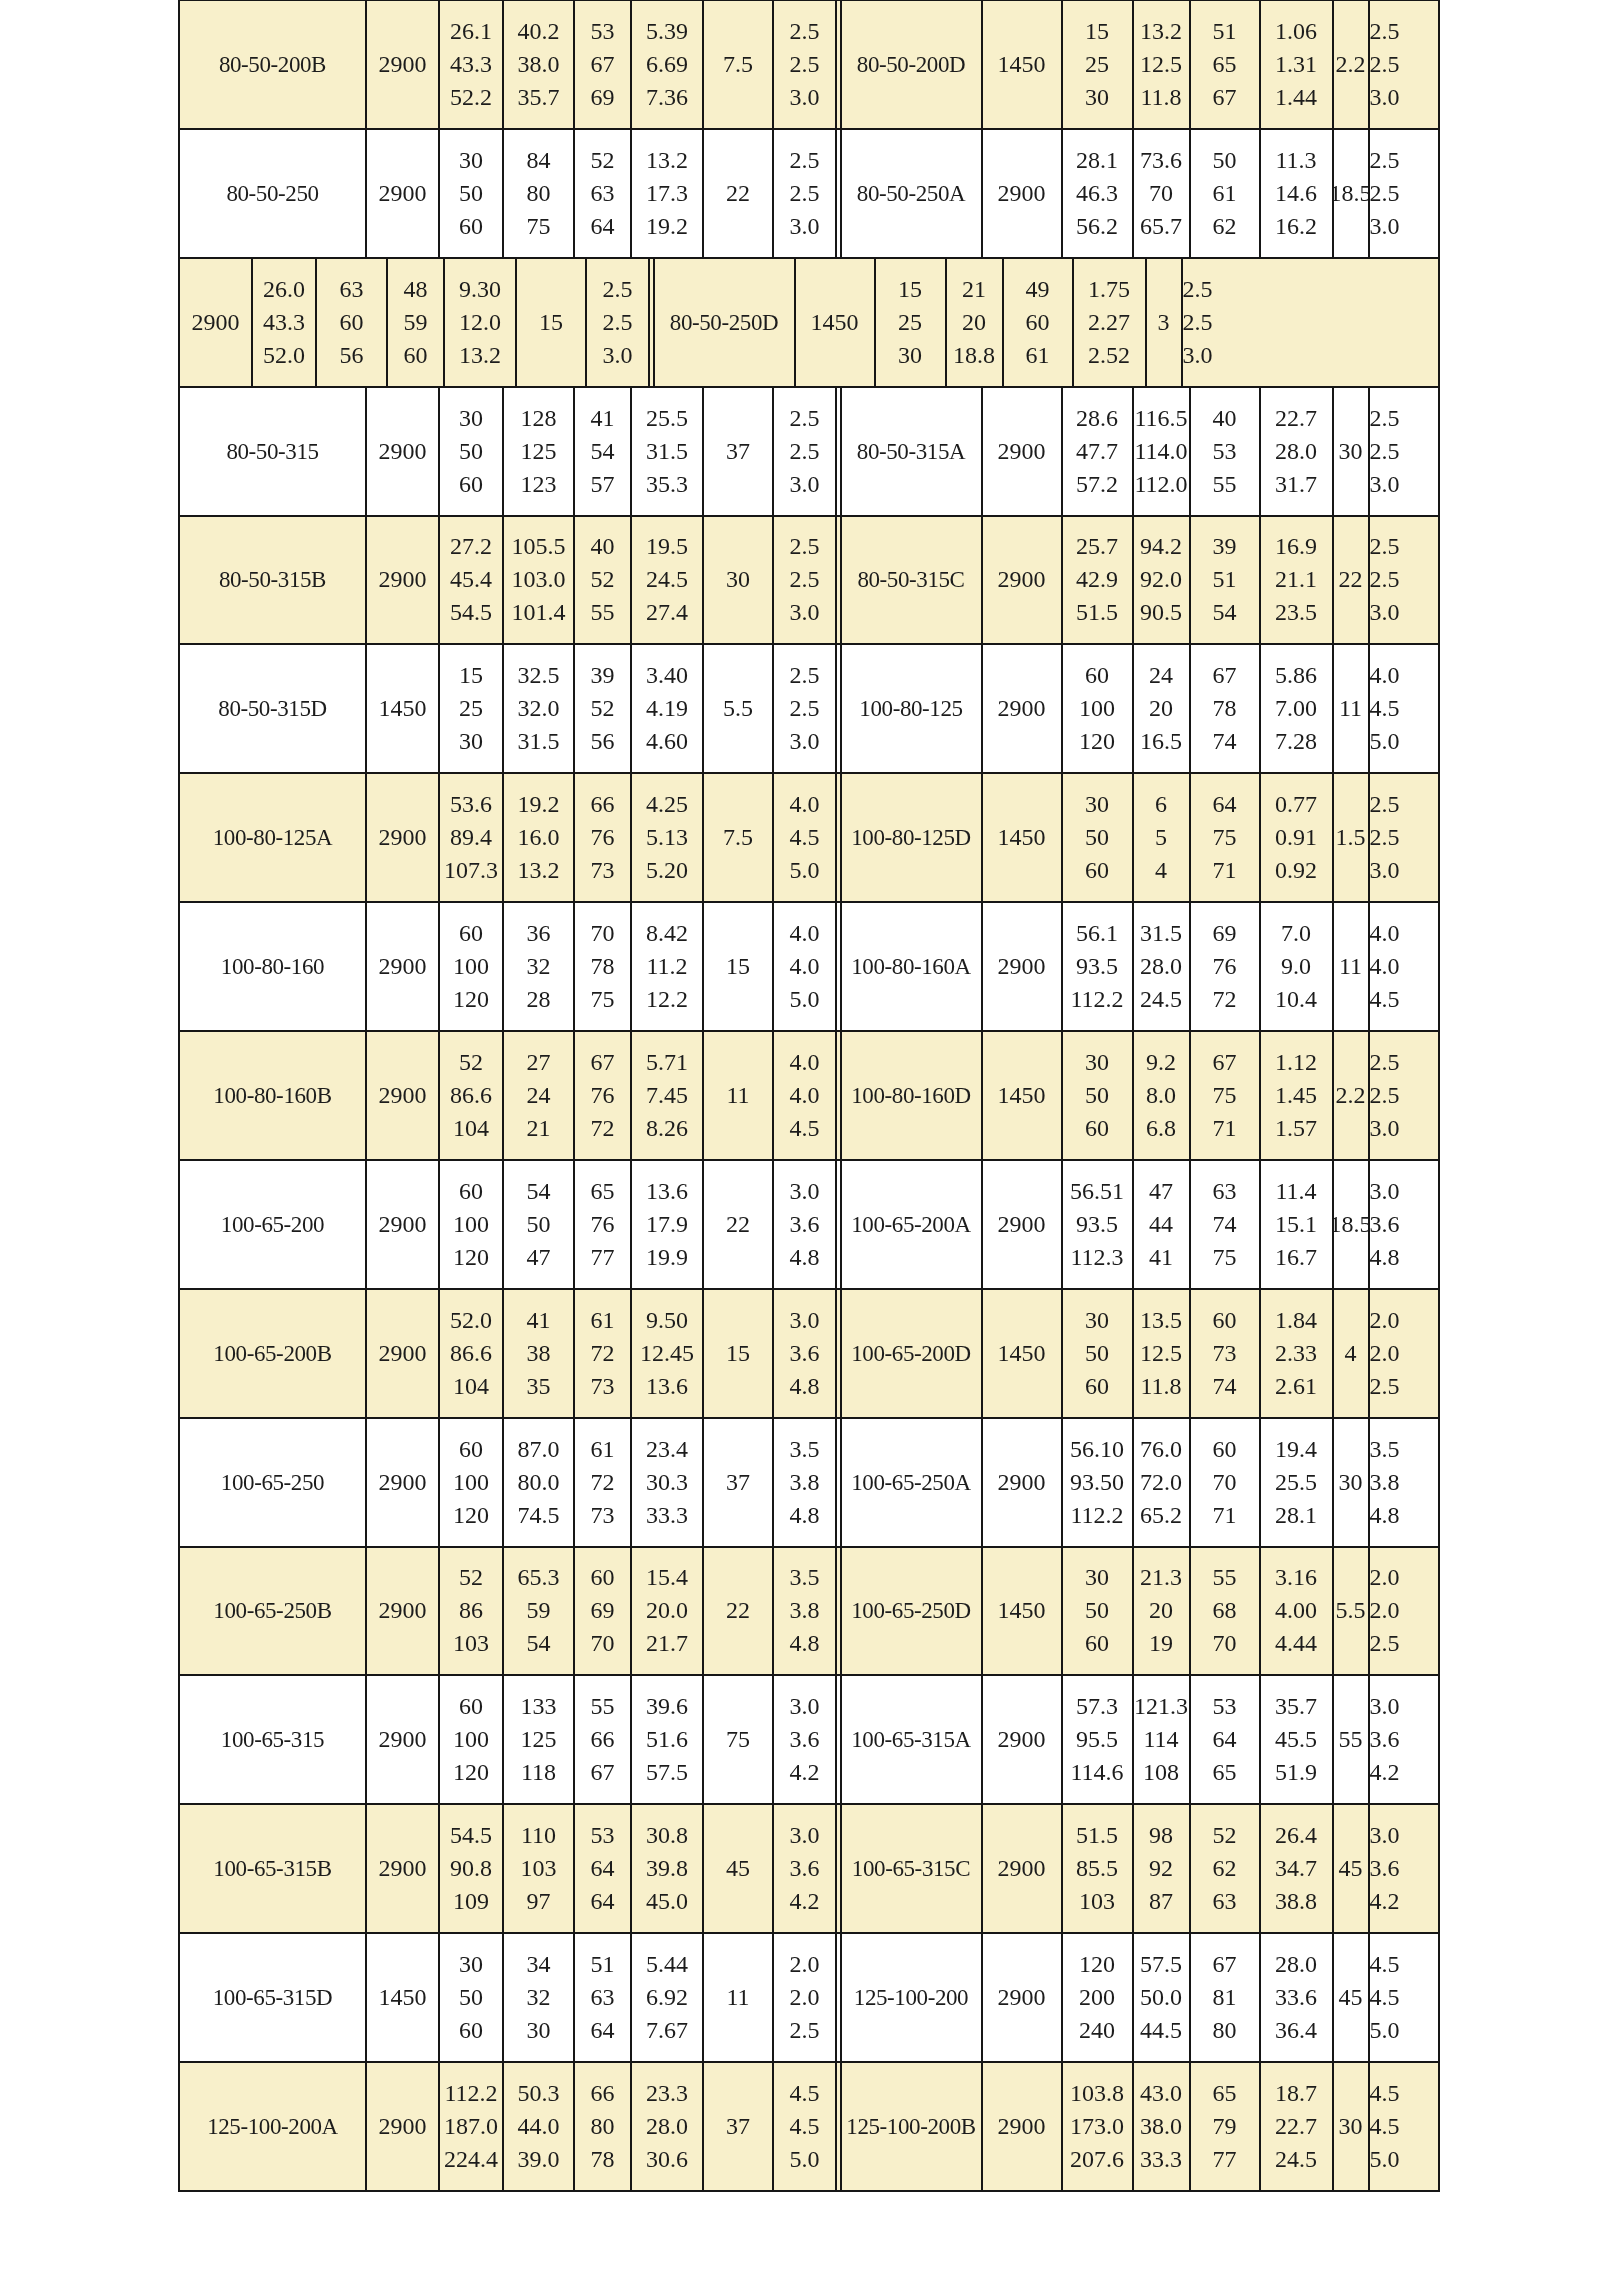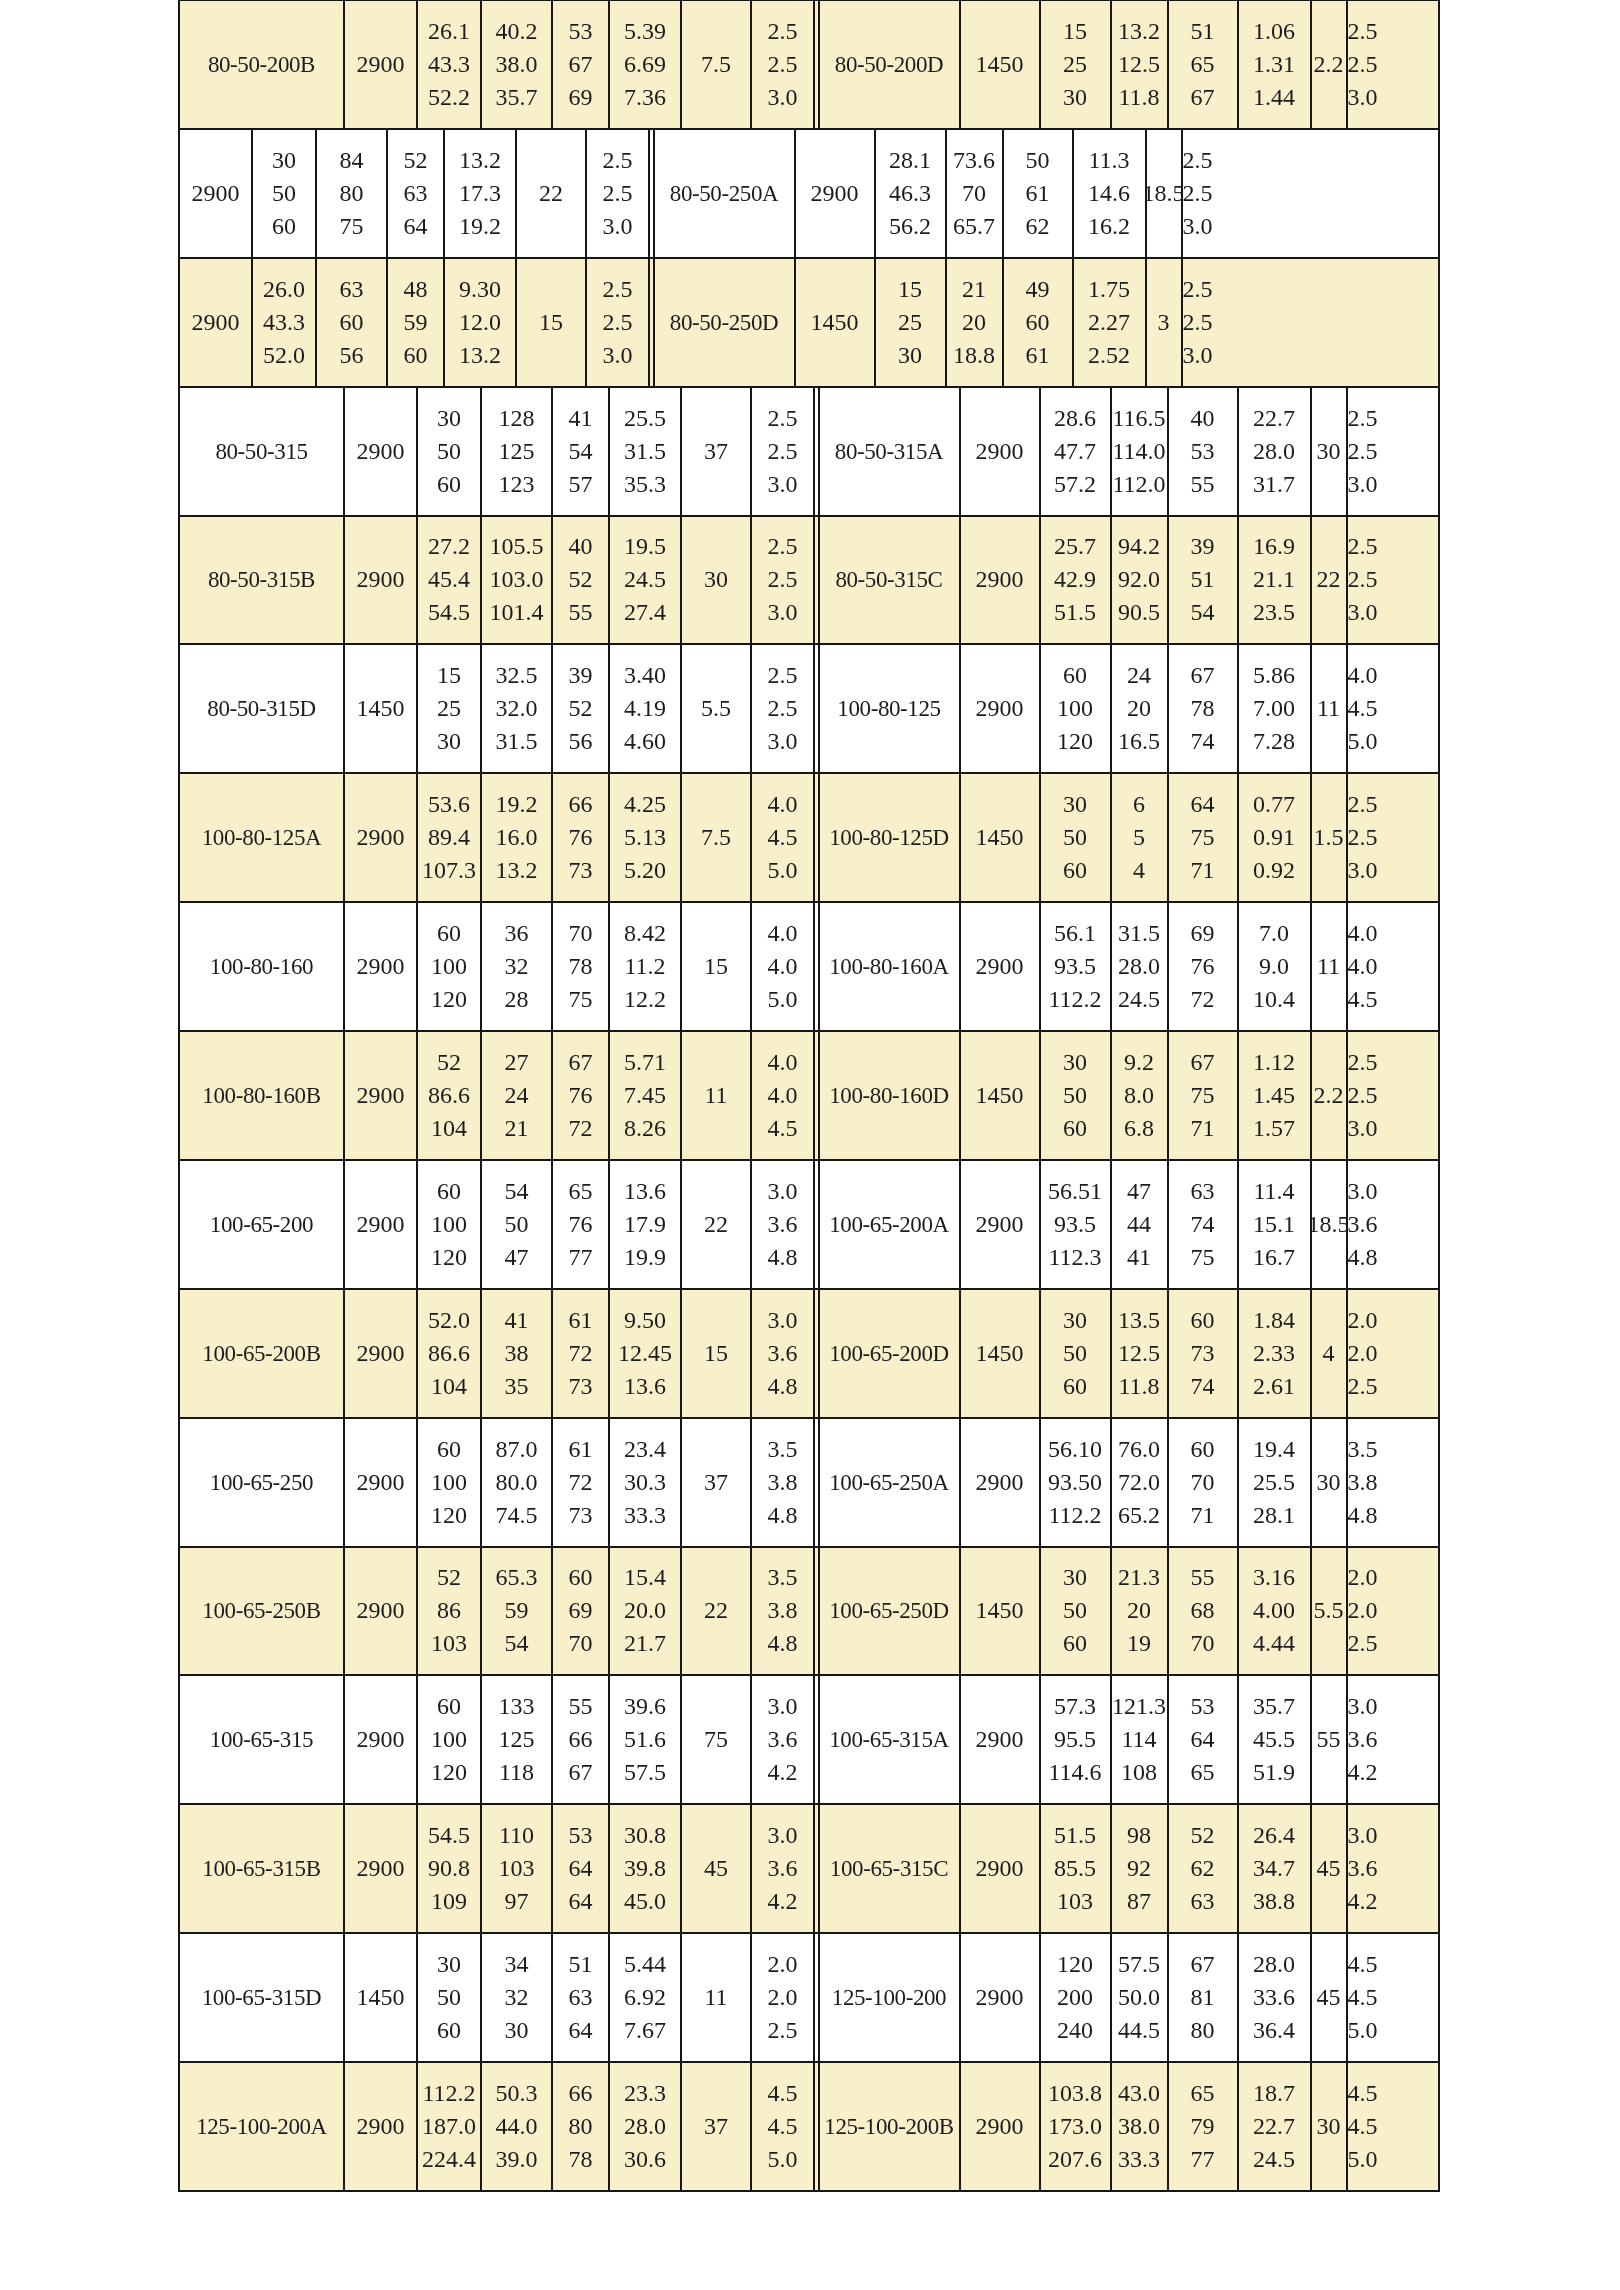--- a/index.html
+++ b/index.html
@@ -51,21 +51,21 @@
     line-height:33px;
     overflow:hidden;
   }
   .c.model{font-size:23px;letter-spacing:-0.4px;}
   .dsep{
     width:4.5px;
     box-sizing:border-box;
     border-right:2.7px solid var(--border);
   }
   
-  .lw-model{width:165px}
+  .lw-model{width:187px}
   .lw-speed{width:73px}
   .lw-q{width:64px}
   .lw-h{width:71px}
   .lw-eta{width:57px}
   .lw-power{width:72px}
   .lw-motor{width:70px}
   .lw-npsh{width:63px}
   
   .rw-model{width:141px}
   .rw-speed{width:80px}
@@ -150,20 +150,23 @@
     </div>
     <div class="c rw-npsh">
       <div>2.5</div>
       <div>2.5</div>
       <div>3.0</div>
     </div>
   </div>
 </div>
     <div class="row bg-white">
   <div class="half">
+    <div class="c model lw-model">
+      <span>80-50-250</span>
+    </div>
     <div class="c lw-speed">
       <span>2900</span>
     </div>
     <div class="c lw-q">
       <div>30</div>
       <div>50</div>
       <div>60</div>
     </div>
     <div class="c lw-h">
       <div>84</div>

